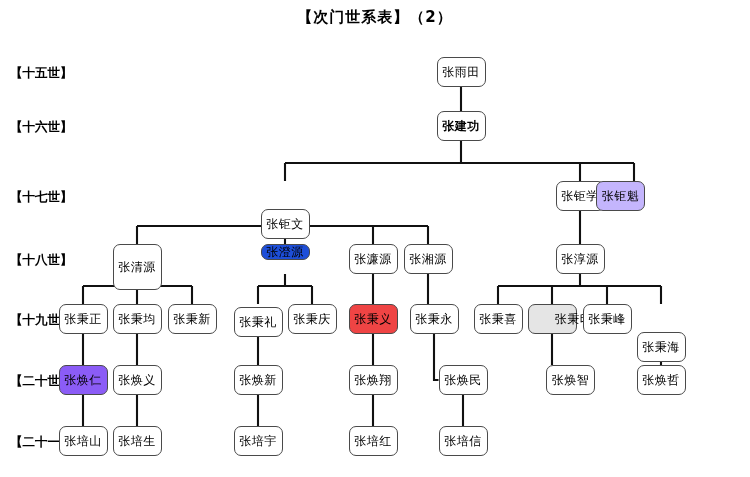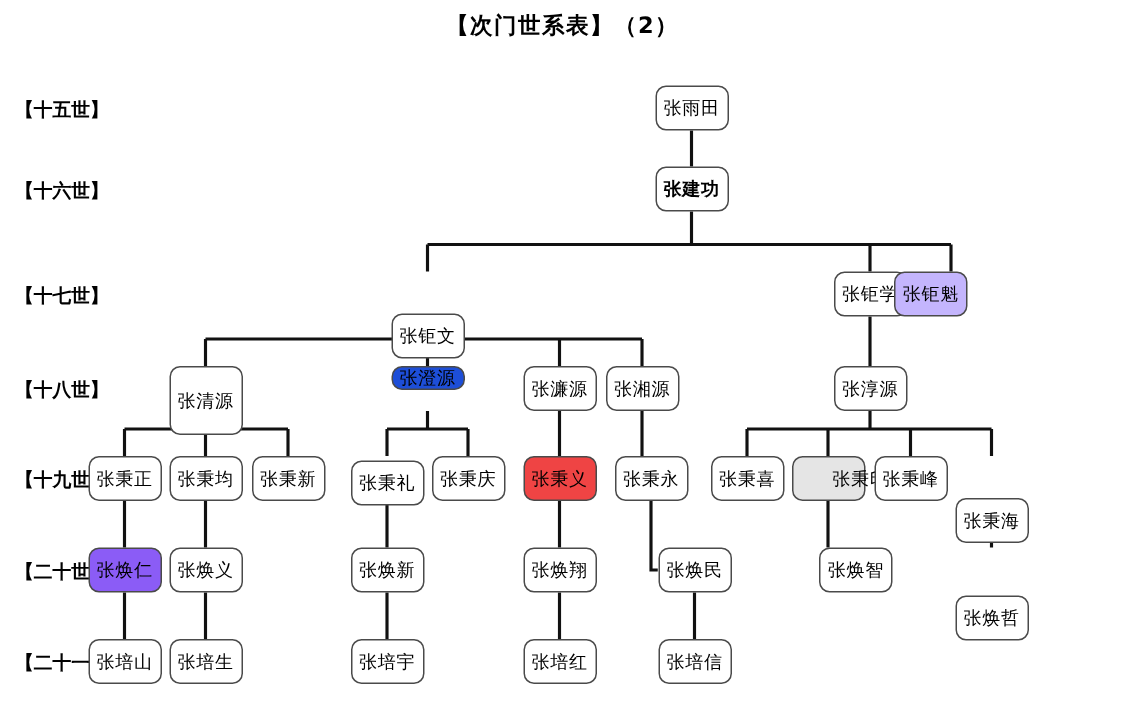--- a/index.html
+++ b/index.html
@@ -110,21 +110,21 @@
       <div class="node" style="left: 473.5px; top: 304px; width: 49px; height: 30px; background: rgb(255, 255, 255); border-color: rgb(74, 74, 74); border-radius: 7px;">张秉喜</div>
       <div class="node" style="left: 527.5px; top: 304px; width: 49px; height: 30px; background: #e5e5e5; border-color: rgb(74, 74, 74); border-radius: 7px; padding-left: 43px;">张秉印</div>
       <div class="node" style="left: 582.5px; top: 304px; width: 49px; height: 30px; background: rgb(255, 255, 255); border-color: rgb(74, 74, 74); border-radius: 7px;">张秉峰</div>
       <div class="node" style="left: 636.5px; top: 304px; width: 49px; height: 30px; background: rgb(255, 255, 255); border-color: rgb(74, 74, 74); border-radius: 7px; margin-top: 28px;">张秉海</div>
       <div class="node" style="left: 58.5px; top: 365px; width: 49px; height: 30px; background: #8b5cf6; border-color: rgb(74, 74, 74); border-radius: 7px;">张焕仁</div>
       <div class="node" style="left: 112.5px; top: 365px; width: 49px; height: 30px; background: rgb(255, 255, 255); border-color: rgb(74, 74, 74); border-radius: 7px;">张焕义</div>
       <div class="node" style="left: 233.5px; top: 365px; width: 49px; height: 30px; background: rgb(255, 255, 255); border-color: rgb(74, 74, 74); border-radius: 7px;">张焕新</div>
       <div class="node" style="left: 348.5px; top: 365px; width: 49px; height: 30px; background: rgb(255, 255, 255); border-color: rgb(74, 74, 74); border-radius: 7px;">张焕翔</div>
       <div class="node" style="left: 438.5px; top: 365px; width: 49px; height: 30px; background: rgb(255, 255, 255); border-color: rgb(74, 74, 74); border-radius: 7px;">张焕民</div>
       <div class="node" style="left: 525px; top: 365px; width: 49px; height: 30px; background: rgb(255, 255, 255); border-color: rgb(74, 74, 74); border-radius: 7px; margin-left: 21px;">张焕智</div>
-      <div class="node" style="left: 636.5px; top: 365px; width: 49px; height: 30px; background: rgb(255, 255, 255); border-color: rgb(74, 74, 74); border-radius: 7px; margin-top: 32px;">张焕哲</div>
+      <div class="node" style="left: 636.5px; top: 365px; width: 49px; height: 30px; background: rgb(255, 255, 255); border-color: rgb(74, 74, 74); border-radius: 7px;">张焕哲</div>
       <div class="node" style="left: 58.5px; top: 426px; width: 49px; height: 30px; background: rgb(255, 255, 255); border-color: rgb(74, 74, 74); border-radius: 7px;">张培山</div>
       <div class="node" style="left: 112.5px; top: 426px; width: 49px; height: 30px; background: rgb(255, 255, 255); border-color: rgb(74, 74, 74); border-radius: 7px;">张培生</div>
       <div class="node" style="left: 233.5px; top: 426px; width: 49px; height: 30px; background: rgb(255, 255, 255); border-color: rgb(74, 74, 74); border-radius: 7px;">张培宇</div>
       <div class="node" style="left: 348.5px; top: 426px; width: 49px; height: 30px; background: rgb(255, 255, 255); border-color: rgb(74, 74, 74); border-radius: 7px;">张培红</div>
       <div class="node" style="left: 438.5px; top: 426px; width: 49px; height: 30px; background: rgb(255, 255, 255); border-color: rgb(74, 74, 74); border-radius: 7px;">张培信</div>
     </div>
 
 </div>
 
 </body></html>

